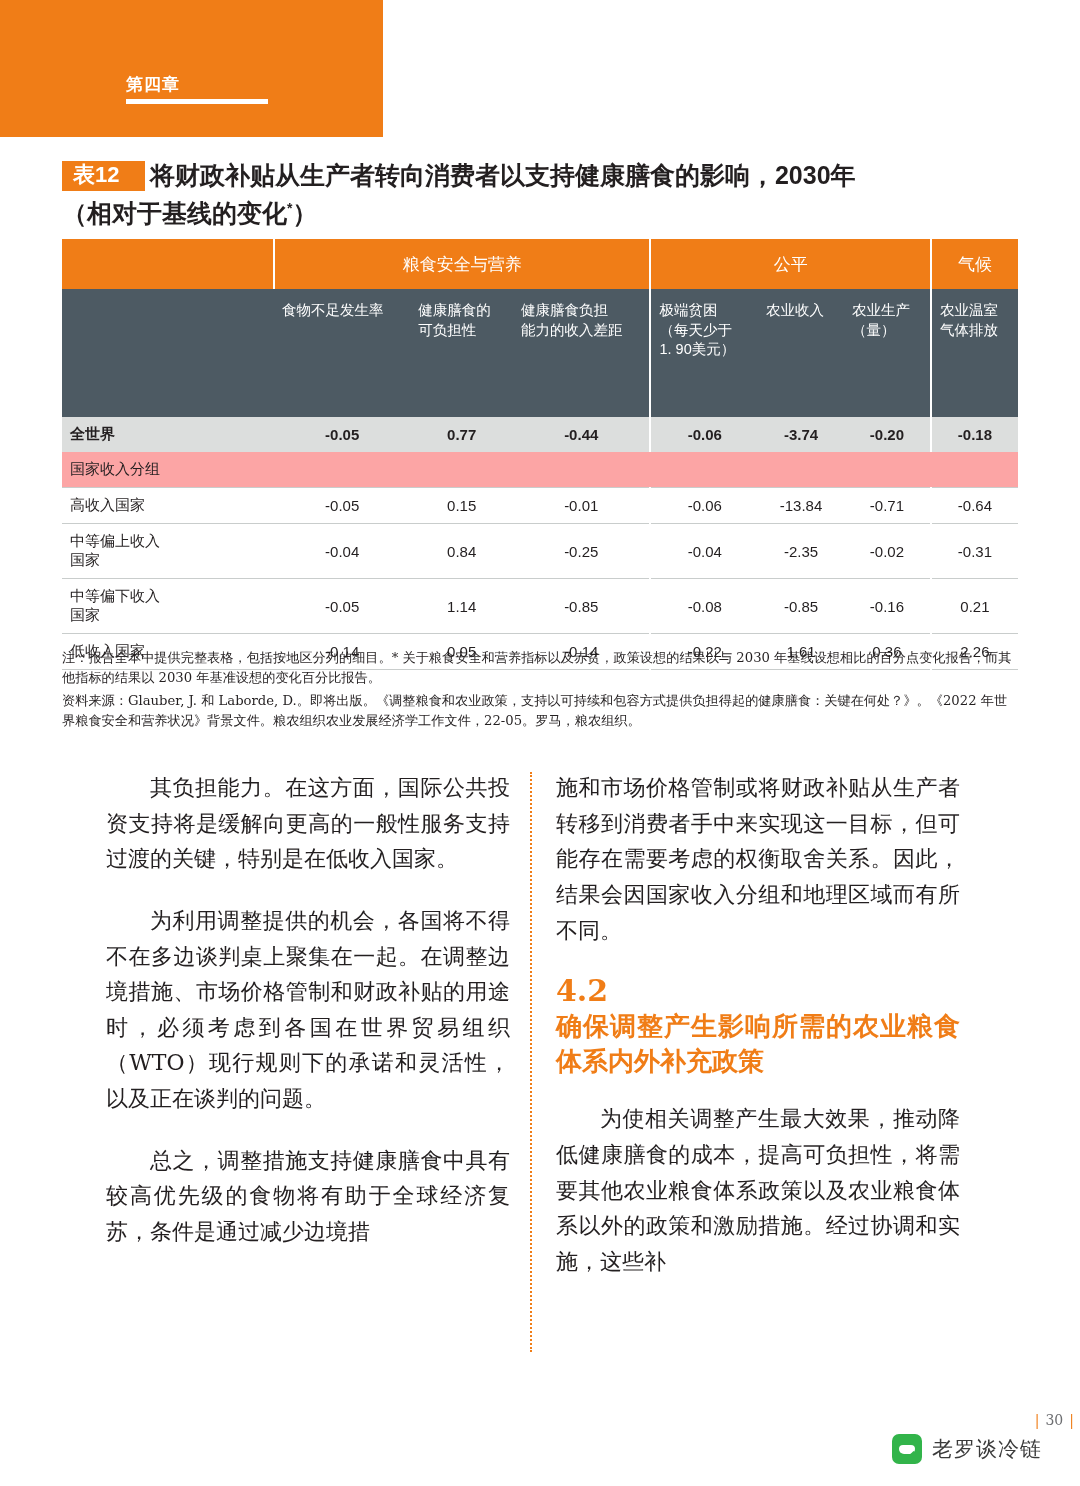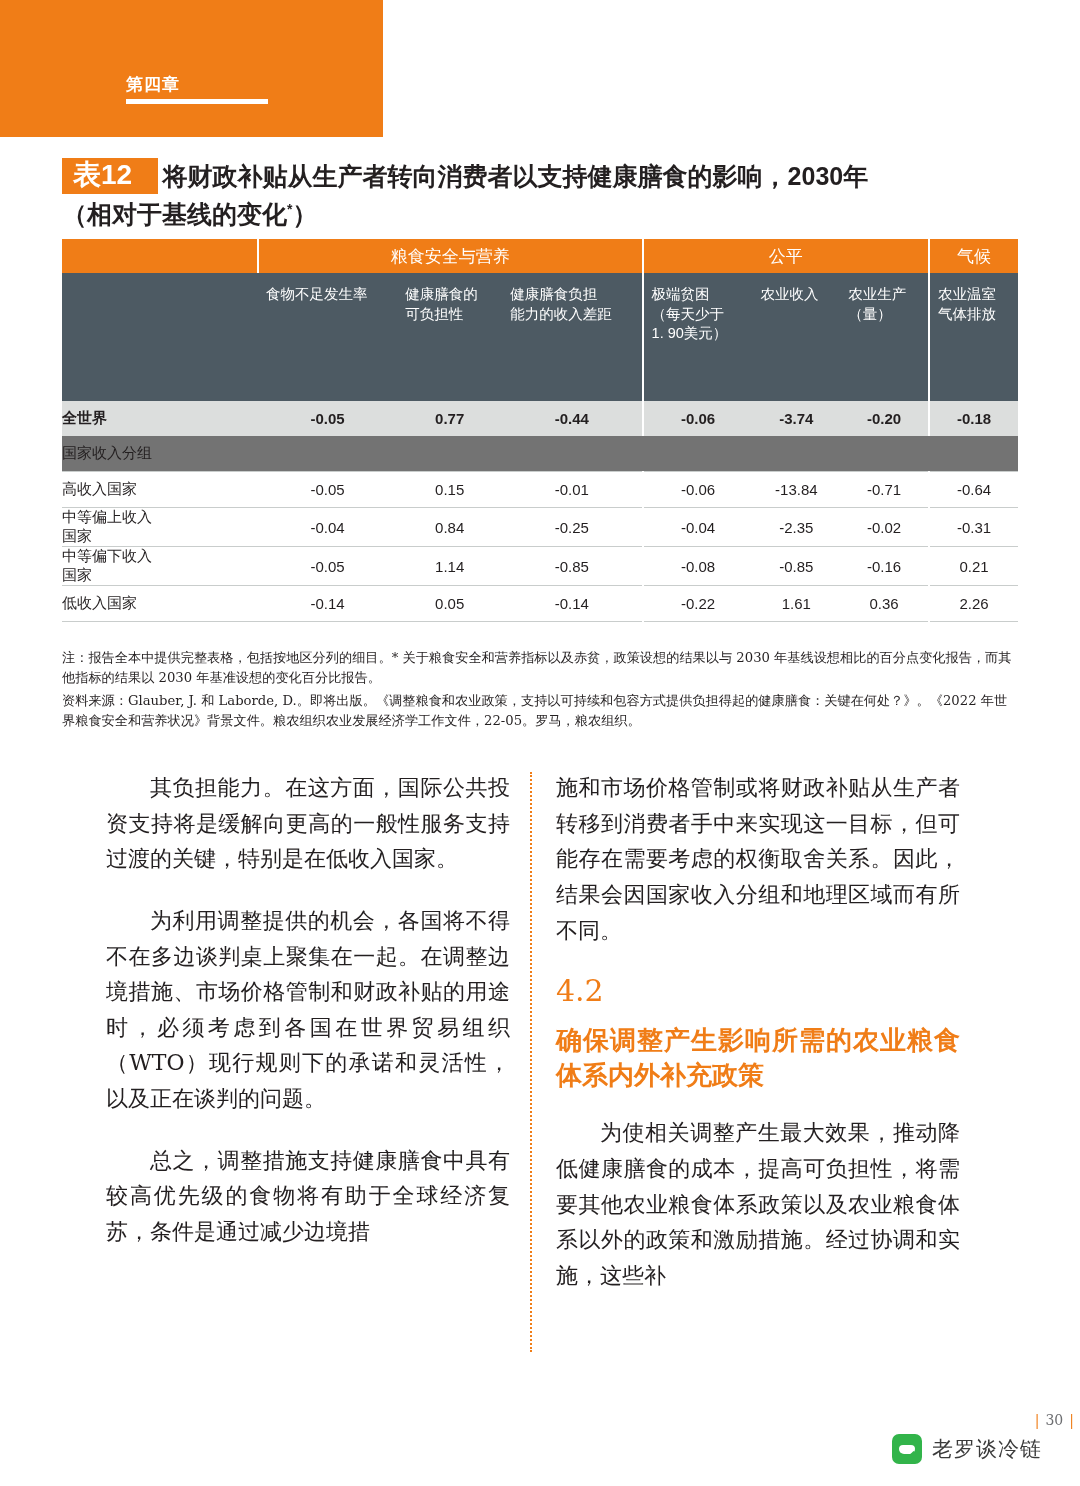--- a/index.html
+++ b/index.html
@@ -27,21 +27,21 @@
     width:142px; height:5px; background:#ffffff;
   }
 
   
   .table-title-wrap {
     position:absolute; left:62px; top:158px; width:960px;
   }
   .tbl-badge {
     display:inline-block;
     background:#f07d17; color:#ffffff;
-    font-size:28px; font-weight:bold;
+    font-size:22px; font-weight:bold;
     padding:3px 26px 5px 11px;
     vertical-align:middle;
     line-height:1;
   }
   .tbl-title-text {
     display:inline;
     font-size:25px; font-weight:bold; color:#231f20;
     line-height:1.4;
     vertical-align:middle;
   }
@@ -51,21 +51,21 @@
   }
   sup { font-size:14px; }
 
   
   .tbl {
     position:absolute; left:62px; top:239px;
     width:956px;
     border-collapse:collapse;
     font-size:14.5px;
   }
-  .tbl td, .tbl th { padding:0; }
+  .tbl td, .tbl th { padding:8px; }
 
   .grp-head th {
     background:#f07d17;
     color:#ffffff;
     font-size:17px;
     font-weight:normal;
     height:34px;
     text-align:center;
     border-right:2px solid #ffffff;
   }
@@ -92,21 +92,21 @@
     width:196px;
   }
   td.num { text-align:center; font-size:15px; padding:9px 4px; }
   td.sep-left { border-left:2px solid #ffffff; }
 
   tr.world td {
     background:#dcdedd;
     font-weight:bold;
   }
   tr.group td {
-    background:#737373;
+    background:#fca5a5;
   }
   tr.data td {
     background:#ffffff;
     border-bottom:1px solid #c9cdcc;
   }
   tr.data.first td { border-top:1px solid #c9cdcc; }
   .two-line { line-height:1.3; }
 
   
   .notes {
@@ -134,22 +134,22 @@
   .col p.noindent { text-indent:0; }
 
   .divider {
     position:absolute;
     left:530px; top:772px;
     width:1px; height:580px;
     border-left:2px dotted #f07d17;
   }
 
   .sec-num {
-    font-size:30px; font-weight:normal; color:#f07d17;
-    margin:6px 0 16px 0; line-height:1.1;
+    font-size:30px; font-weight:bold; color:#f07d17;
+    margin:6px 0 2px 0; line-height:1.1;
   }
   .sec-title {
     font-size:26px; font-weight:bold; color:#f07d17;
     line-height:1.35; margin:0 0 22px 0;
     font-family:"Liberation Sans", sans-serif;
   }
 
   
   .pageno {
     position:absolute; left:0; top:1412px; width:1080px;

